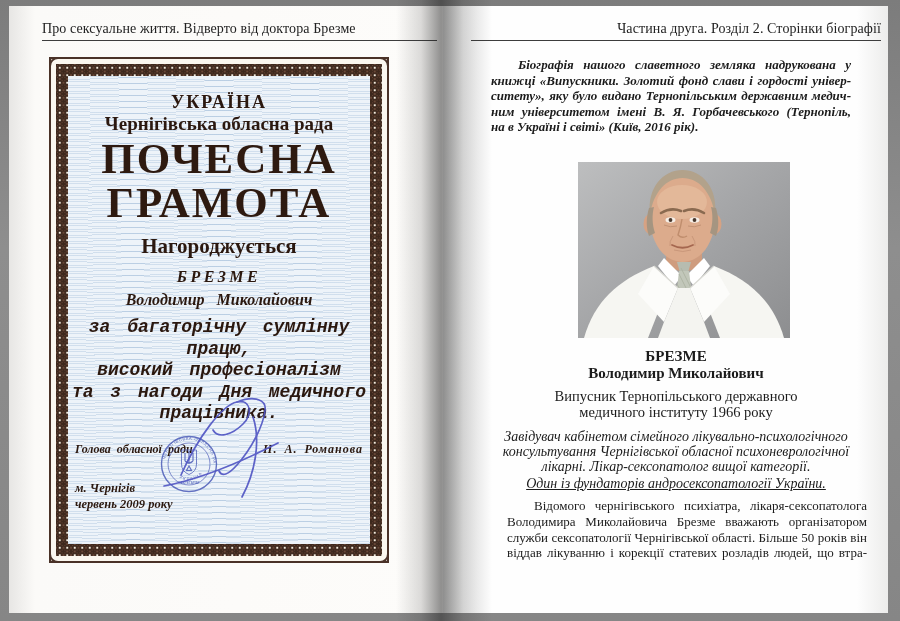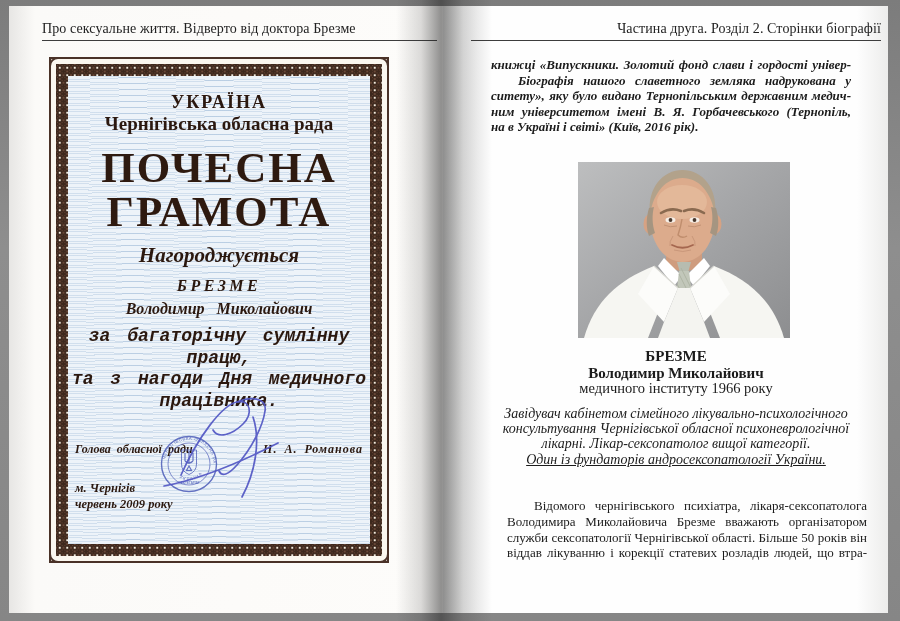--- a/index.html
+++ b/index.html
@@ -28,22 +28,22 @@
               background-color:#edf3f9;
               background-image:repeating-linear-gradient(2deg,rgba(108,150,194,.22) 0 1px,rgba(0,0,0,0) 1px 6px),
                                repeating-linear-gradient(-2deg,rgba(108,150,194,.22) 0 1px,rgba(0,0,0,0) 1px 6px);}
   .cn{position:absolute;width:13px;height:13px;border:2px solid #4a3228;background:#fbf7ef;}
   .cn-tl{left:-2px;top:-2px;border-right:none;border-bottom:none;border-top-left-radius:9px;}
   .cn-tr{right:-2px;top:-2px;border-left:none;border-bottom:none;border-top-right-radius:9px;}
   .cn-bl{left:-2px;bottom:-2px;border-right:none;border-top:none;border-bottom-left-radius:9px;}
   .cn-br{right:-2px;bottom:-2px;border-left:none;border-top:none;border-bottom-right-radius:9px;}
   .c-country{margin:16px 0 0;font-size:18px;font-weight:bold;letter-spacing:2px;line-height:21px;}
   .c-council{font-size:19px;font-weight:bold;line-height:21px;}
-  .c-title{font-size:43px;font-weight:bold;line-height:44px;letter-spacing:2px;margin-top:12px;color:#2e1a10;}
-  .c-award{margin-top:8px;font-size:21px;font-weight:bold;font-style:italic;line-height:26px;}
+  .c-title{font-size:43px;font-weight:bold;line-height:44px;letter-spacing:2px;margin-top:3px;color:#2e1a10;}
+  .c-award{margin-top:8px;font-size:21px;font-weight:bold;line-height:26px;}
   .c-surname{margin-top:9px;font-size:16px;font-weight:bold;font-style:italic;letter-spacing:3.5px;line-height:18px;}
   .c-name{margin-top:4px;font-size:16px;font-weight:bold;font-style:italic;word-spacing:8px;line-height:19px;}
   .c-reason{margin-top:8px;font-size:18px;font-weight:bold;font-style:italic;word-spacing:6px;line-height:21.5px;font-family:Liberation Mono, monospace;}
   .c-sign-row{position:absolute;left:7px;right:7px;top:366px;display:flex;justify-content:space-between;
               font-size:12px;font-weight:bold;font-style:italic;word-spacing:3px;}
   .c-signer-name{letter-spacing:1px;}
   .c-place{position:absolute;left:7px;top:404px;text-align:left;font-size:12.5px;font-weight:bold;font-style:italic;line-height:16px;}
   .cert-overlay{position:absolute;left:55px;top:330px;width:240px;height:155px;}
 
   
@@ -83,20 +83,21 @@
       <div class="cert-inner">
         <div class="c-country">УКРАЇНА</div>
         <div class="c-council">Чернігівська обласна рада</div>
         <div class="c-title">ПОЧЕСНА</div>
         <div class="c-title" style="margin-top:0;">ГРАМОТА</div>
         <div class="c-award">Нагороджується</div>
         <div class="c-surname">БРЕЗМЕ</div>
         <div class="c-name">Володимир Миколайович</div>
         <div class="c-reason">
           <div>за багаторічну сумлінну працю,</div>
+          <div>високий професіоналізм</div>
           <div>та з нагоди Дня медичного</div>
           <div>працівника.</div>
         </div>
         <div class="c-sign-row">
           <span>Голова обласної ради</span>
           <span class="c-signer-name">Н. А. Романова</span>
         </div>
         <div class="c-place">
           <div>м. Чернігів</div>
           <div>червень 2009 року</div>
@@ -131,22 +132,22 @@
     </div>
 
   </div>
 
   <div class="page page-right">
     <div class="running-header rh-right">
       <b>Частина друга.</b><span> Розділ 2. Сторінки біографії</span>
     </div>
 
     <div class="intro">
+      <div class="jline ind">Біографія нашого славетного земляка надрукована у</div>
       <div class="jline">книжці «Випускники. Золотий фонд слави і гордості універ-</div>
-      <div class="jline ind">Біографія нашого славетного земляка надрукована у</div>
       <div class="jline">ситету», яку було видано Тернопільським державним медич-</div>
       <div class="jline">ним університетом імені В. Я. Горбачевського (Тернопіль,</div>
       <div class="jline jline-last">на в Україні і світі» (Київ, 2016 рік).</div>
     </div>
 
     <div class="photo">
       <svg viewBox="0 0 212 176" width="212" height="176">
         <defs>
           <linearGradient id="pbg" x1="0" y1="0" x2="1" y2="1">
             <stop offset="0" stop-color="#bdbebf"></stop>
@@ -188,20 +189,21 @@
         <path d="M76 104 L100 126 L86 160 L60 132 Z" fill="#fcfcfa"></path>
         <path d="M136 104 L112 126 L126 160 L152 132 Z" fill="#fcfcfa"></path>
         <path d="M86 160 L80 176 h52 L126 160 L112 126 L100 126 Z" fill="#f4f4f0"></path>
         <path d="M76 104 L100 126 M136 104 L112 126" stroke="#d9d9d3" stroke-width="1.2" fill="none"></path>
       </svg>
     </div>
 
     <div class="bio-center">
       <div class="b-surname">БРЕЗМЕ</div>
       <div class="b-name">Володимир Миколайович</div>
+      <div class="b-grad b-grad-first">Випусник Тернопільського державного</div>
       <div class="b-grad">медичного інституту 1966 року</div>
       <div class="b-pos b-pos-first">Завідувач кабінетом сімейного лікувально-психологічного</div>
       <div class="b-pos">консультування Чернігівської обласної психоневрологічної</div>
       <div class="b-pos">лікарні. Лікар-сексопатолог вищої категорії.</div>
       <div class="b-underline">Один із фундаторів андросексопатології України.</div>
     </div>
 
     <div class="body-para">
       <div class="jline ind">Відомого чернігівського психіатра, лікаря-сексопатолога</div>
       <div class="jline">Володимира Миколайовича Брезме вважають організатором</div>

